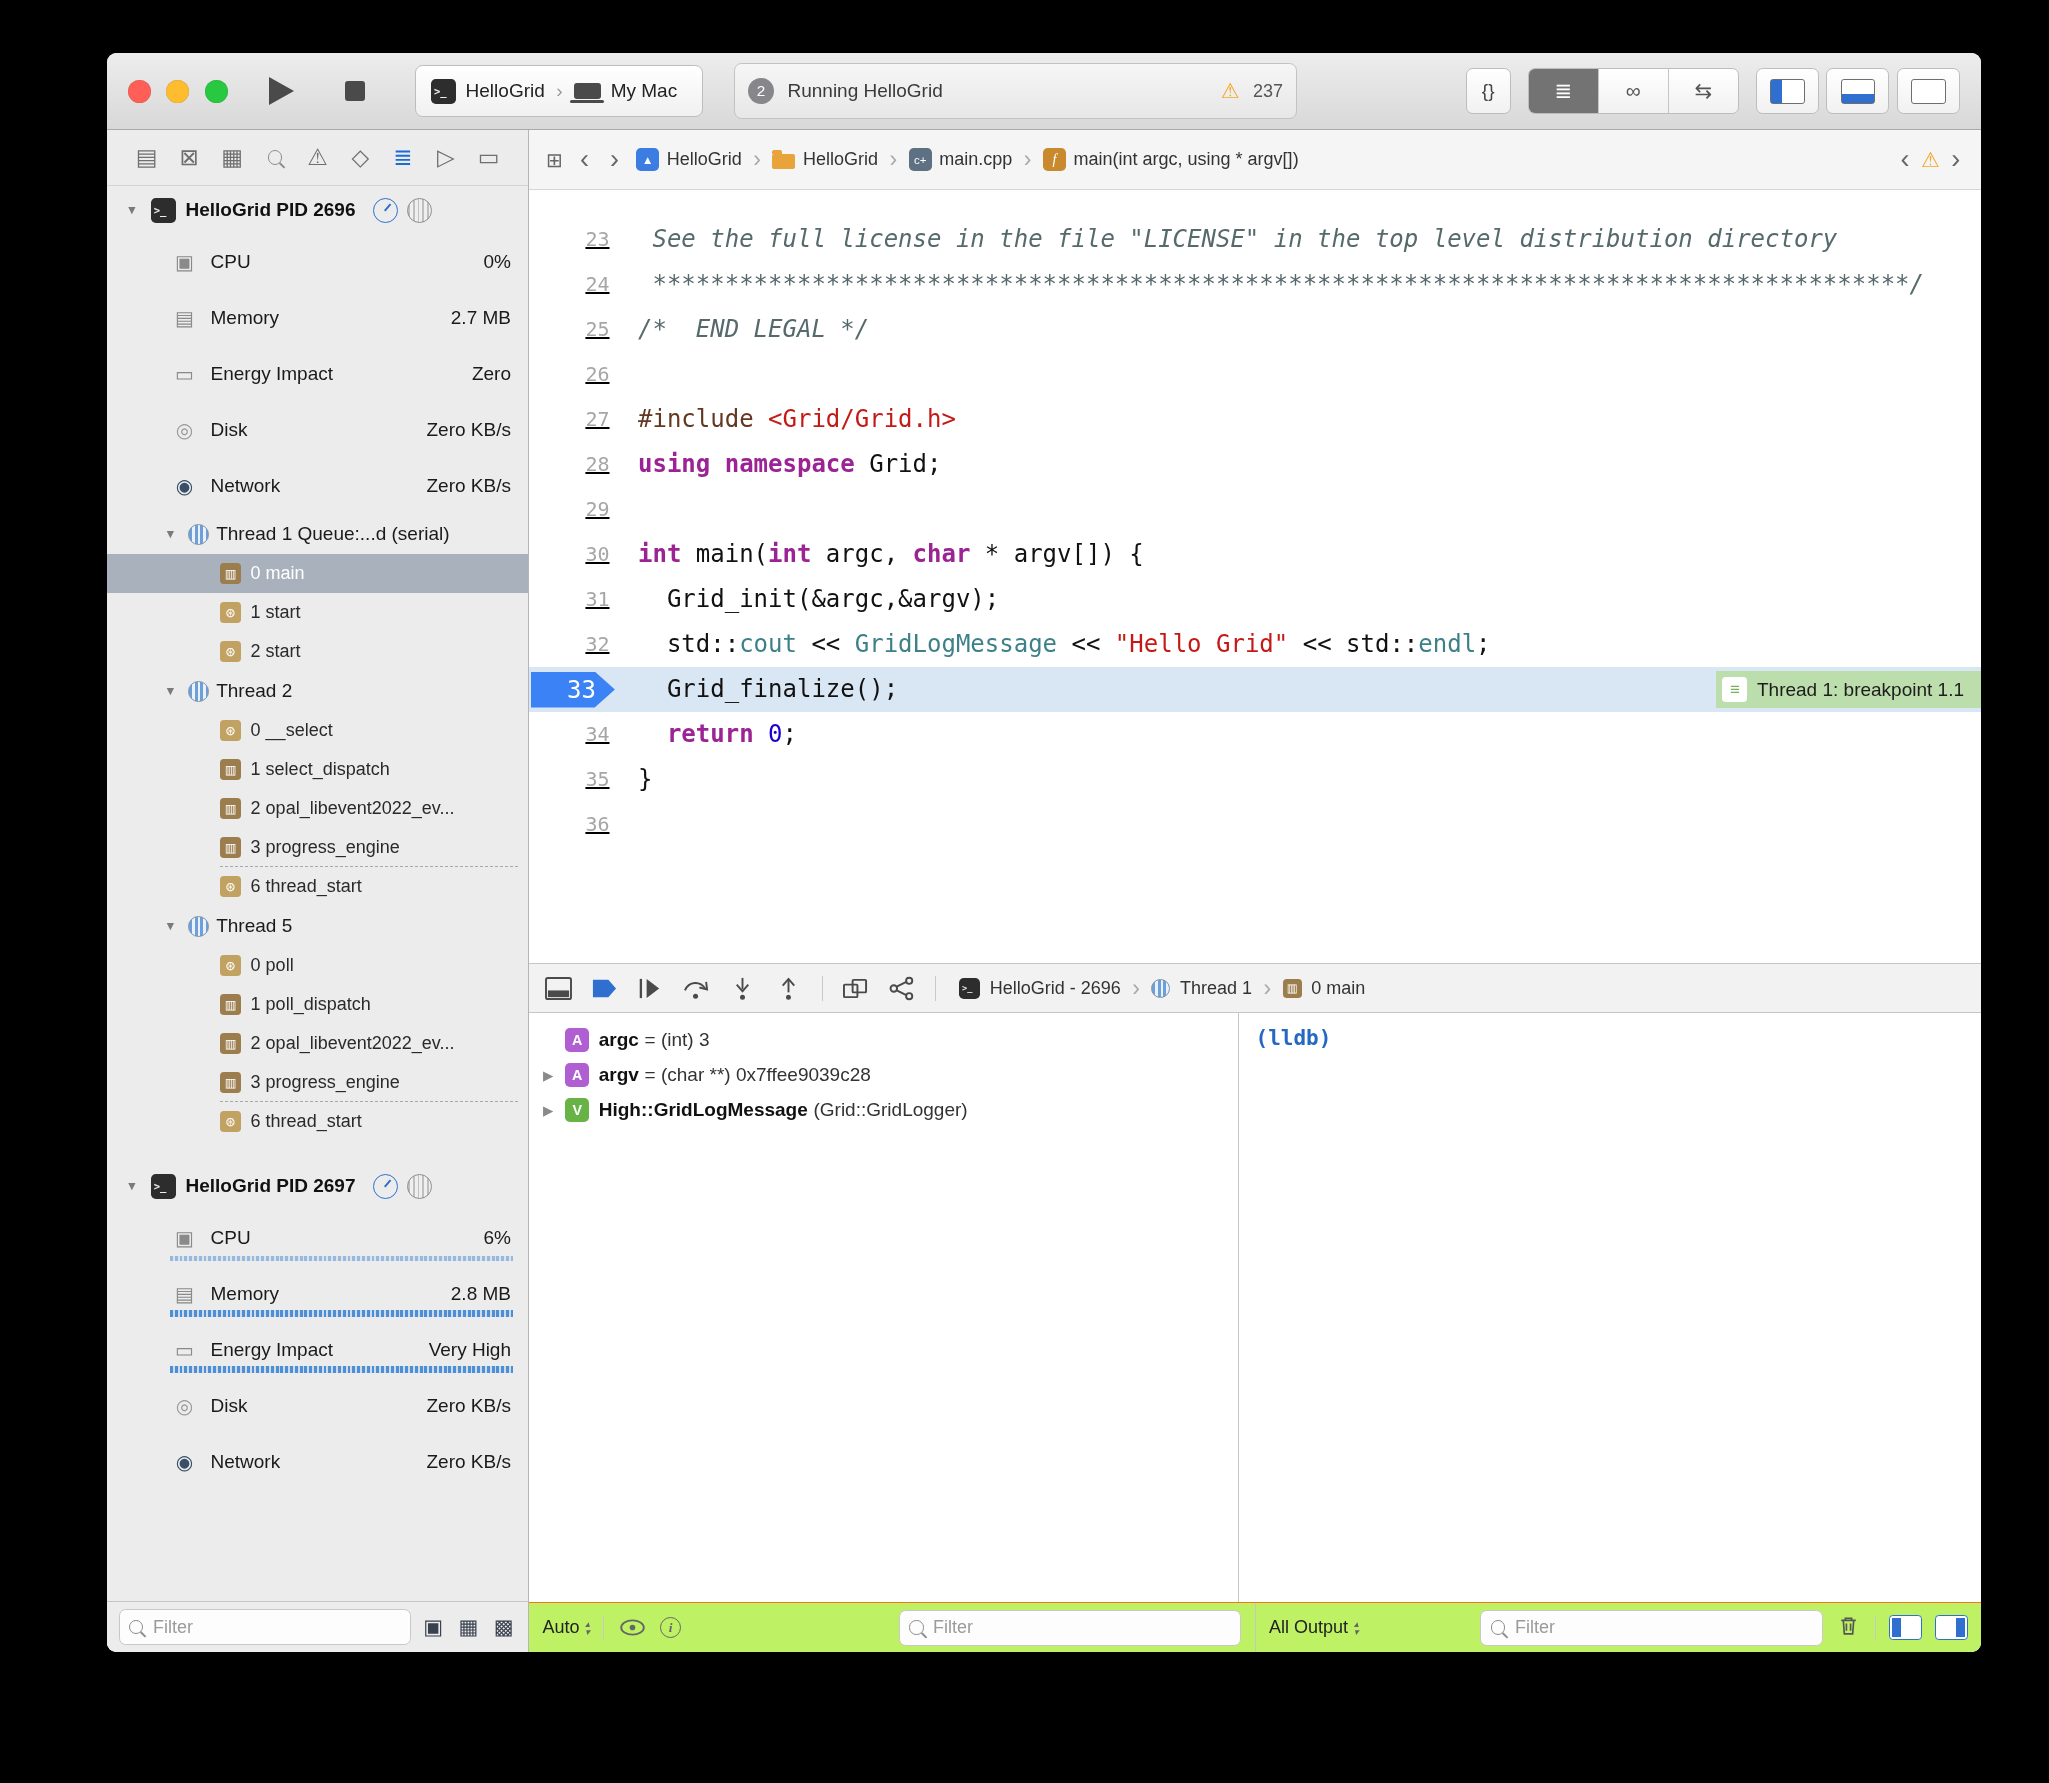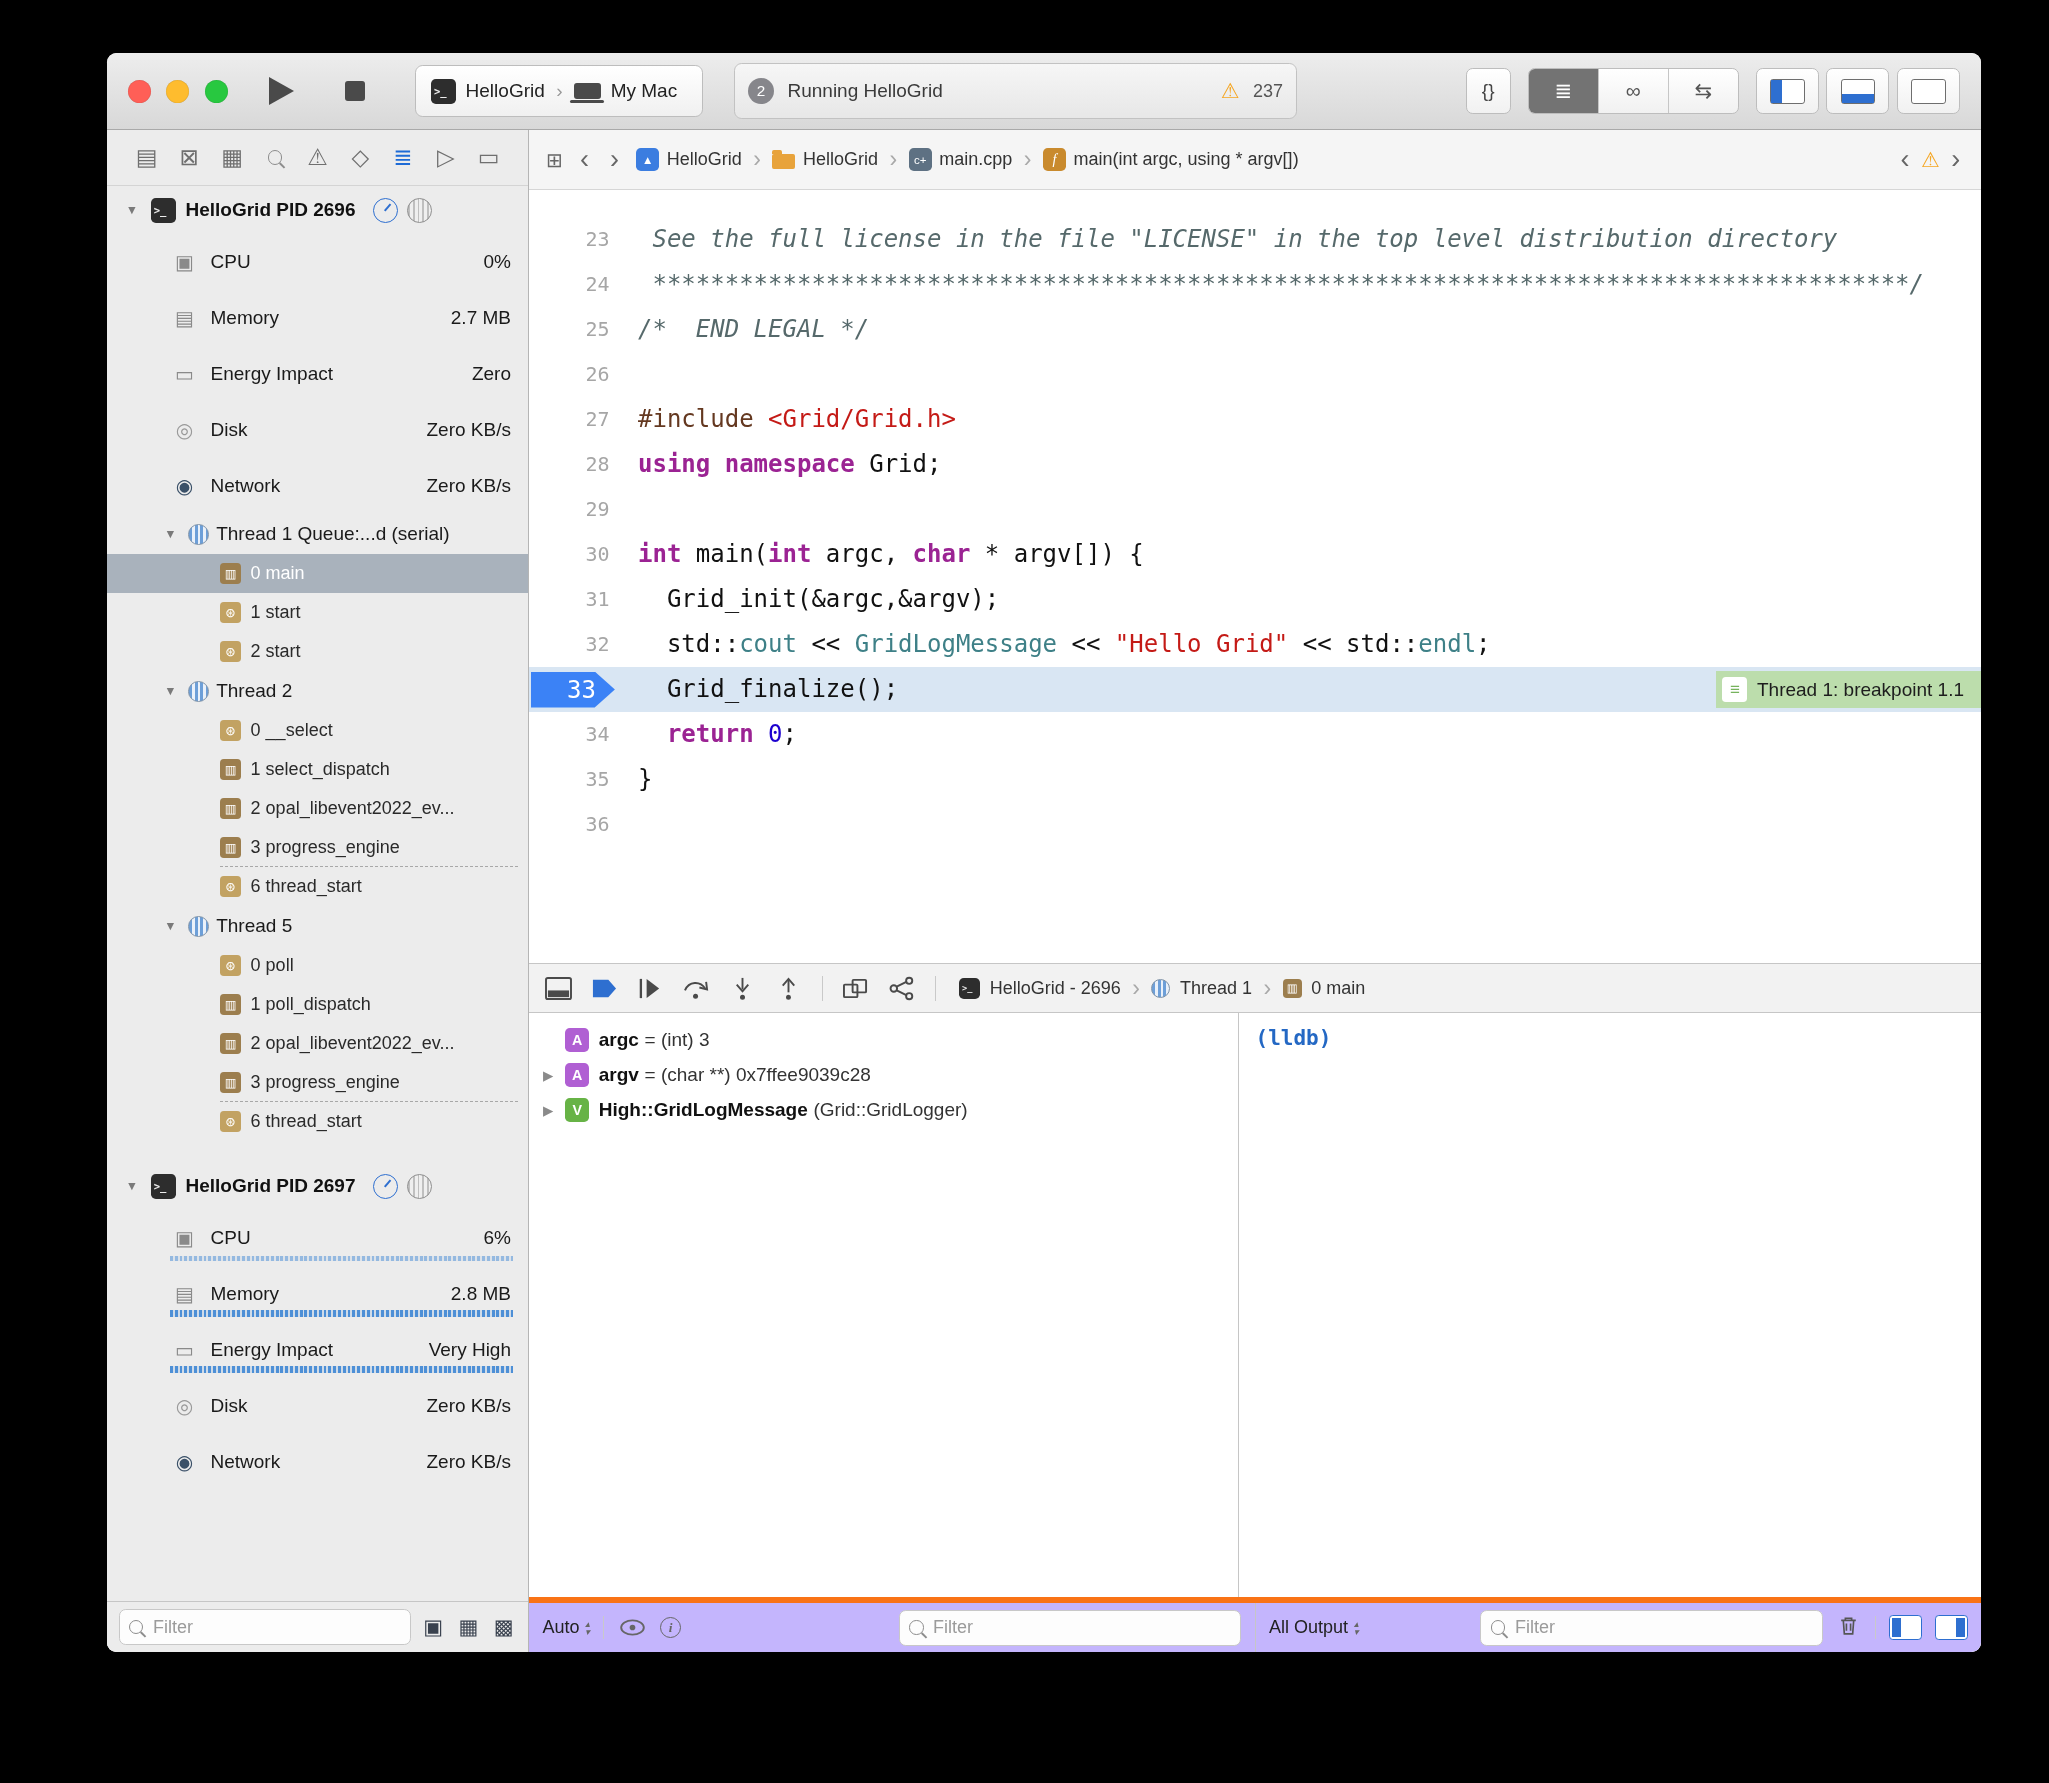--- a/index.html
+++ b/index.html
@@ -115,21 +115,21 @@
   .ci.cpp{background:#5E7183;}
   .ci.function{background:#C98A2D;font-family:"Liberation Serif",serif;font-style:italic;font-size:14.3px;}
   .folder-ico{width:23px;height:15.3px;background:#E8A33B;border-radius:1.9px;position:relative;margin-right:7.6px;margin-top:3.8px;flex:0 0 auto;}
   .folder-ico::before{content:"";position:absolute;top:-3.8px;left:0;width:9.6px;height:3.8px;background:#E8A33B;border-radius:1.9px 1.9px 0 0;}
   .jb-right{display:flex;align-items:center;gap:7.6px;margin-left:11.5px;}
 
   
   .code{height:746px;flex:0 0 746px;overflow:hidden;padding-top:27px;
     font-family:"DejaVu Sans Mono","Liberation Mono",monospace;font-size:24px;line-height:45px;}
   .codeline{display:flex;height:45px;position:relative;white-space:pre;}
-  .gut{width:92px;flex:0 0 92px;text-align:right;position:relative;}
+  .gut{width:92px;flex:0 0 92px;text-align:right;position:relative;text-decoration:underline;}
   .lnum{display:block;padding-right:11.5px;color:#A6A6A6;font-size:20px;}
   .bp-arrow{position:absolute;left:1.9px;top:50%;transform:translateY(-50%);width:84px;height:36px;line-height:36px;
     background:#3b82f6;color:#fff;font-size:24px;text-align:right;padding-right:19px;box-sizing:border-box;
     clip-path:polygon(0 0,76% 0,100% 50%,76% 100%,0 100%);}
   .codetxt{padding-left:17px;}
   .codeline.hl{background:#D9E6F3;}
   .c-comment{color:#56696B;font-style:italic;}
   .c-pre{color:#643820;}
   .c-string{color:#C41A16;}
   .c-kw{color:#9B2393;font-weight:bold;}
@@ -156,21 +156,21 @@
   .vbadge{width:24px;height:24px;border-radius:4.8px;color:#fff;font-size:14.3px;font-weight:bold;
     display:inline-flex;align-items:center;justify-content:center;flex:0 0 auto;}
   .vbadge.purple{background:#B05FD3;}
   .vbadge.green{background:#67B346;}
   .vname{font-weight:bold;font-size:19px;color:#111;margin-left:3.8px;}
   .vval{font-size:19px;color:#333;}
   .console{flex:1;padding:13.4px 17px;min-width:0;}
   .prompt{font-family:"DejaVu Sans Mono","Liberation Mono",monospace;font-weight:bold;font-size:21px;color:#2468C4;}
 
   
-  .debugfooter{height:49px;flex:0 0 49px;border-top:6px solid #f97316;background:#c4b5fd;display:flex;}
+  .debugfooter{height:49px;flex:0 0 49px;border-top:1px solid #f97316;background:#bef264;display:flex;}
   .df-half{flex:1;display:flex;align-items:center;padding:0 13.4px;gap:13.4px;min-width:0;}
   .df-half.first{border-right:1px solid #C6C6C6;}
   .popup{display:flex;align-items:center;gap:5.7px;font-size:18px;color:#222;}
   .updown{display:inline-flex;flex-direction:column;line-height:7.6px;font-size:9.6px;color:#666;}
   .vsep{width:1px;height:23px;background:#C9C9C9;}
   .eye{width:29px;height:19px;display:inline-flex;align-items:center;justify-content:center;}
   .infoi{width:21px;height:21px;border:1.9px solid #666;border-radius:50%;color:#666;font-size:13.4px;font-weight:bold;
     display:inline-flex;align-items:center;justify-content:center;font-family:"Liberation Serif",serif;font-style:italic;box-sizing:border-box;}
   .df-filter{flex:0 0 46%;}
   .ct{width:32.5px;height:25px;border:1.9px solid #2E6FD0;border-radius:3.8px;position:relative;box-sizing:border-box;background:#fff;}

